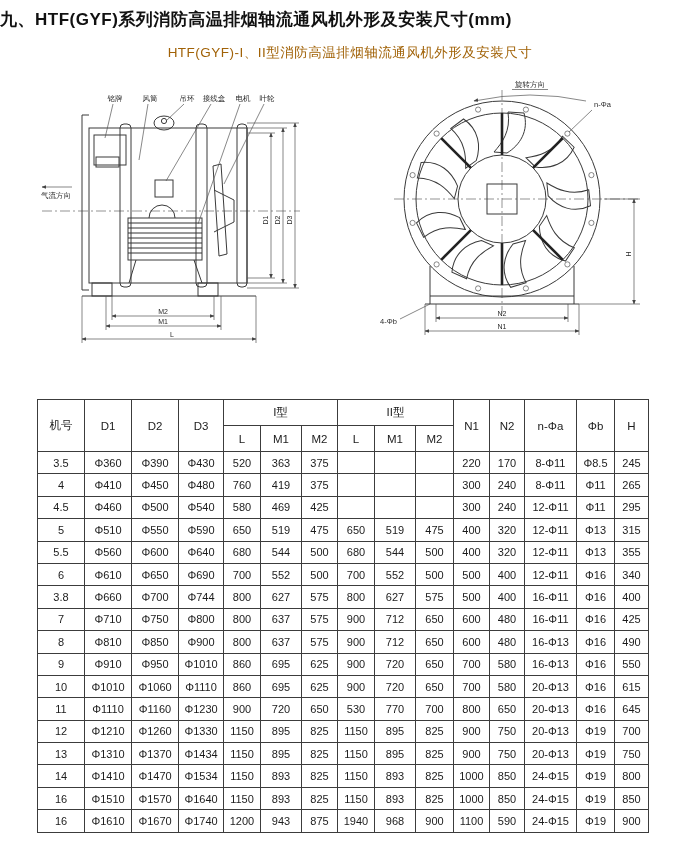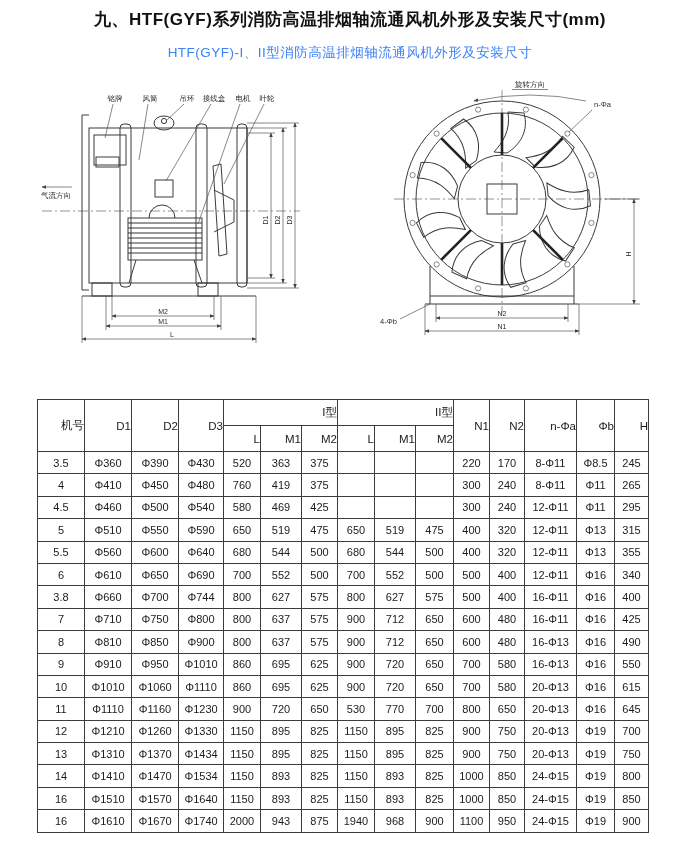--- a/index.html
+++ b/index.html
@@ -1,26 +1,26 @@
 <!DOCTYPE html>
 <html><head>
 <meta charset="utf-8">
 <style>
   html,body{margin:0;padding:0;}
   body{
     width:700px;height:842px;position:relative;background:#ffffff;
     font-family:"Liberation Sans",sans-serif;color:#1c1c1c;overflow:hidden;
   }
   .title{
-    position:absolute;top:8px;left:0;width:700px;text-align:center;
+    position:absolute;top:8px;left:0;width:700px;text-align:left;
     font-size:17px;font-weight:bold;color:#111;letter-spacing:.5px;margin:0;
   }
   .subtitle{
     position:absolute;top:44px;left:0;width:700px;text-align:center;
-    font-size:13.5px;color:#3b82f6;letter-spacing:.5px;
+    font-size:13.5px;color:#a16207;letter-spacing:.5px;
   }
   svg{position:absolute;overflow:visible;}
   #sideView{left:28px;top:78px;}
   #frontView{left:378px;top:76px;}
   svg text{font-family:"Liberation Sans",sans-serif;fill:#2a2a2a;}
   .lbl{font-size:7.5px;}
   .dim{font-size:7px;}
   .ln{stroke:#3a3a3a;stroke-width:1;fill:none;}
   .thin{stroke:#555;stroke-width:.7;fill:none;}
   .dimln{stroke:#555;stroke-width:.7;fill:none;}
@@ -29,21 +29,21 @@
   .strut{stroke:#222;stroke-width:2.6;}
   table{
     position:absolute;left:37px;top:399px;border-collapse:collapse;
     table-layout:fixed;border:1.5px solid #2a2a2a;background:#fff;
   }
   th,td{
     border:1px solid #3c3c3c;text-align:center;vertical-align:middle;
     padding:0;font-size:11px;font-weight:normal;color:#1b1b1b;
     white-space:nowrap;overflow:hidden;
   }
-  thead th{height:25px;font-size:11.5px;text-align:right;}
+  thead th{height:25px;font-size:11.5px;}
   tbody td{height:21.4px;}
 </style>
 </head>
 <body>
 
 <div class="page">
 
   <h1 class="title">九、HTF(GYF)系列消防高温排烟轴流通风机外形及安装尺寸(mm)</h1>
   <div class="subtitle">HTF(GYF)-I、II型消防高温排烟轴流通风机外形及安装尺寸</div>
 
@@ -564,28 +564,28 @@
           <td>850</td>
           <td>24-Φ15</td>
           <td>Φ19</td>
           <td>850</td>
         </tr>
         <tr>
           <td>16</td>
           <td>Φ1610</td>
           <td>Φ1670</td>
           <td>Φ1740</td>
-          <td>2000</td>
+          <td>1200</td>
           <td>943</td>
           <td>875</td>
           <td>1940</td>
           <td>968</td>
           <td>900</td>
           <td>1100</td>
-          <td>950</td>
+          <td>590</td>
           <td>24-Φ15</td>
           <td>Φ19</td>
           <td>900</td>
         </tr>
       </tbody>
   </table>
 
 </div>
 
 </body></html>

